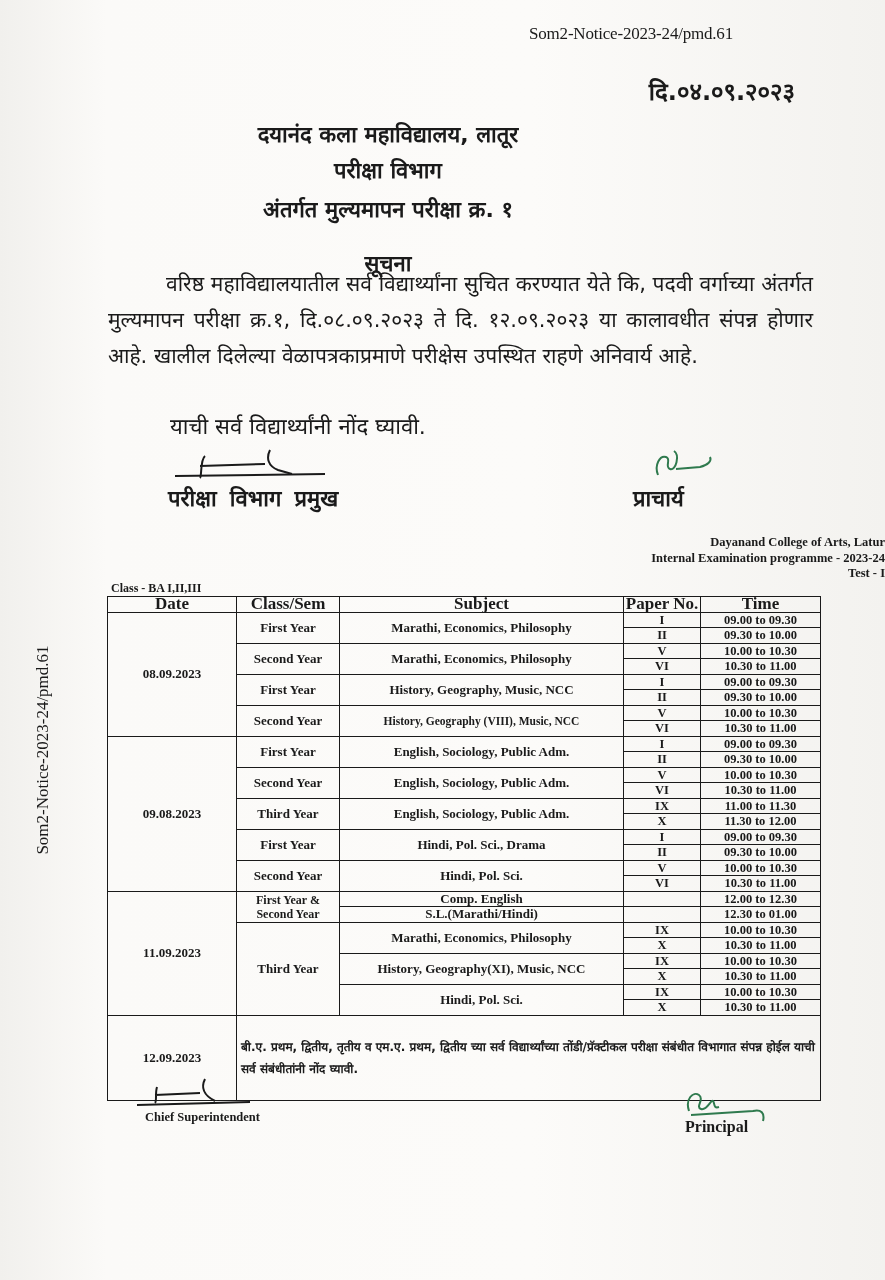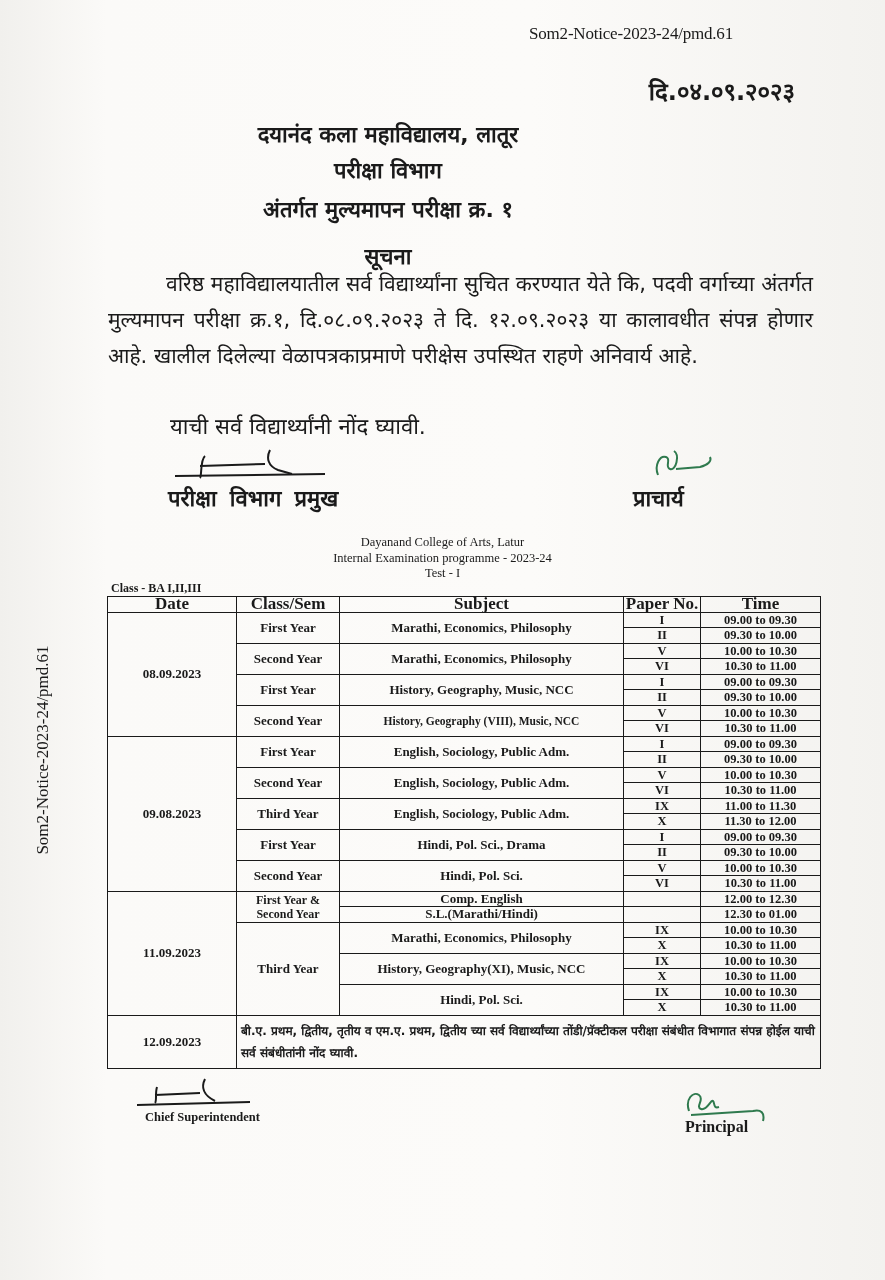--- a/index.html
+++ b/index.html
@@ -17,50 +17,50 @@
   .ref-top { left: 529px; top: 24px; font-size: 17px; letter-spacing: -0.2px; }
   .ref-side {
     left: 43px; top: 750px; font-size: 17px;
     transform: translate(-50%, -50%) rotate(-90deg); white-space: nowrap;
   }
   .marathi-date { right: 90px; top: 74px; font-size: 24px; font-weight: bold; font-family: "DejaVu Sans", sans-serif; }
   .center-line { left: 0; width: 776px; text-align: center; font-family: "DejaVu Sans", sans-serif; font-weight: bold; }
   .h1 { top: 118px; font-size: 22px; }
   .h2 { top: 154px; font-size: 22px; }
   .h3 { top: 193px; font-size: 22px; }
-  .h4 { top: 240px; font-size: 22px; }
+  .h4 { top: 247px; font-size: 22px; }
   .para {
     left: 108px; width: 705px; top: 266px;
     font-family: "DejaVu Sans", sans-serif; font-size: 21px; line-height: 36px;
     text-indent: 58px; text-align: justify;
   }
   .para-note { left: 170px; top: 410px; font-family: "DejaVu Sans", sans-serif; font-size: 22px; }
   .sig-left-label { left: 168px; top: 482px; font-family: Liberation Mono, monospace; font-size: 22px; font-weight: bold; }
   .sig-right-label { left: 633px; top: 482px; font-family: "DejaVu Sans", sans-serif; font-size: 22px; font-weight: bold; }
-  .eng-title { left: 0; width: 885px; text-align: center; font-weight: normal; font-size: 12.5px; }
+  .eng-title { left: 0; width: 885px; text-align: right; font-weight: bold; font-size: 12.5px; }
   .t1 { top: 535px; } .t2 { top: 551px; } .t3 { top: 566px; }
   .class-label { left: 111px; top: 581px; font-size: 12px; font-weight: bold; }
 
   table.sched {
     position: absolute; left: 107px; top: 596px; width: 713px;
     border-collapse: collapse; table-layout: fixed;
     font-family: "Liberation Serif", serif; font-weight: bold; font-size: 12.5px;
   }
   table.sched td, table.sched th {
     border: 1.5px solid #1a1a1a; padding: 0; text-align: center; vertical-align: middle;
     height: 14.5px; line-height: 14px; overflow: hidden; white-space: nowrap;
   }
   table.sched th { font-size: 17px; }
   table.sched td.subj { font-size: 13px; }
   table.sched td.subj.small { font-size: 11.5px; }
   table.sched td.cls { font-size: 13px; }
   table.sched td.cls.two { line-height: 14px; font-size: 12px; }
   table.sched td.note {
     text-align: left; white-space: normal; font-family: "DejaVu Sans", sans-serif;
-    font-size: 12px; line-height: 22px; padding: 2px 4px; height: 48px; font-weight: bold;
+    font-size: 12px; line-height: 22px; padding: 18px 4px; height: 48px; font-weight: bold;
   }
   table.sched td.date { font-size: 13px; }
   .sig-bottom-left { left: 145px; top: 1110px; font-size: 12.5px; font-weight: bold; }
   .sig-bottom-right { left: 685px; top: 1118px; font-size: 16px; font-weight: bold; }
   svg.sig { position: absolute; overflow: visible; }
 </style>
 </head>
 <body>
 
 <div class="page-shade"></div>

